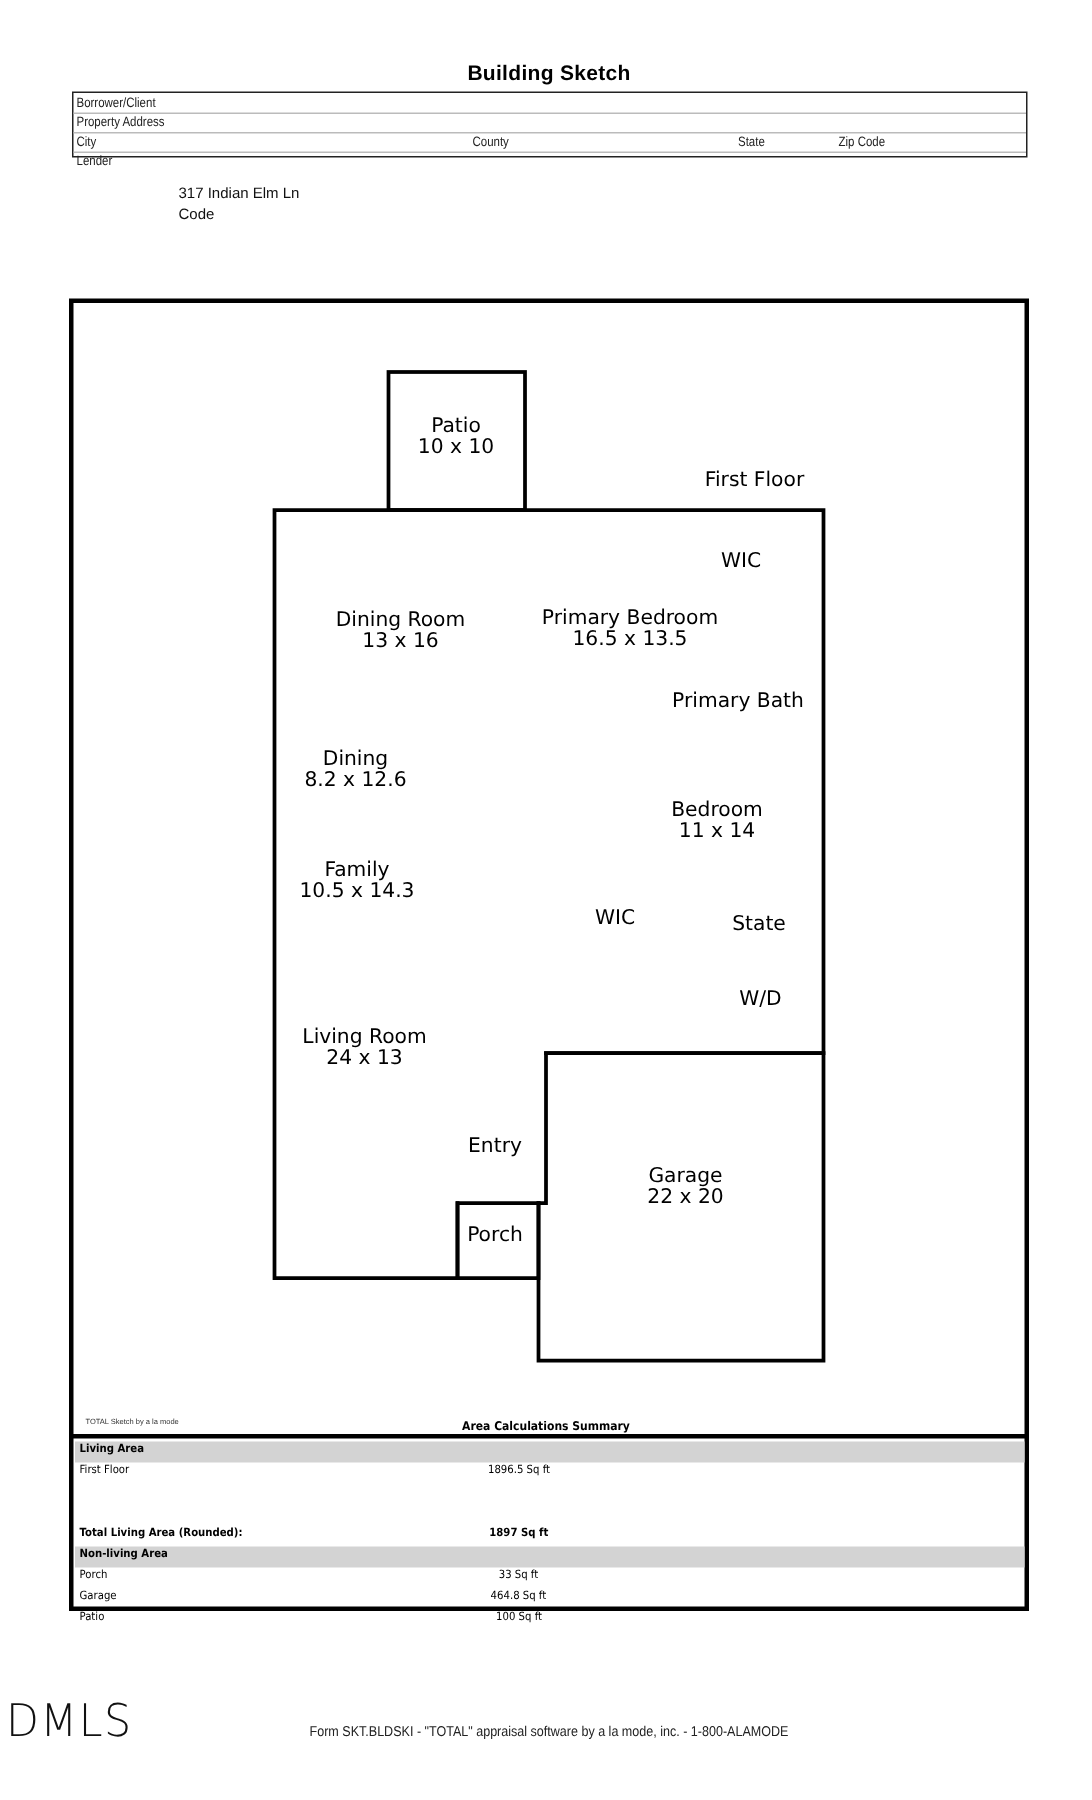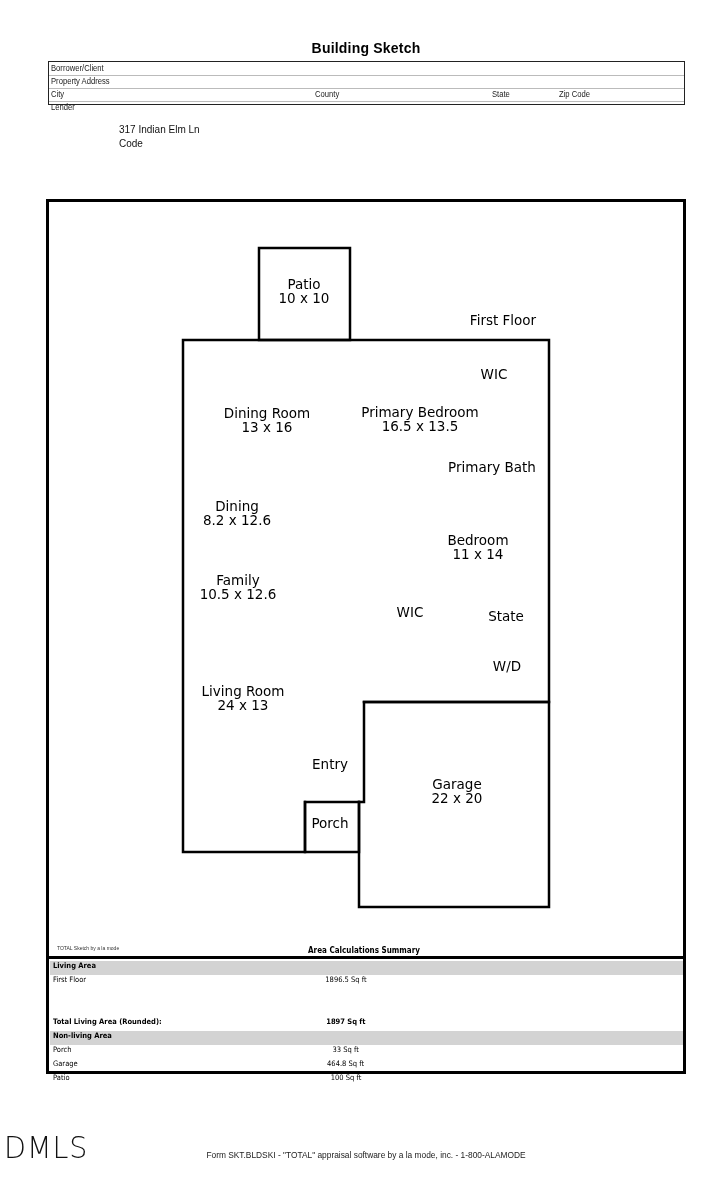--- a/index.html
+++ b/index.html
@@ -81,21 +81,21 @@
 <div class="room" style="left:237px;top:499px">
   <div>Dining</div>
   <div>8.2 x 12.6</div>
 </div>
 <div class="room" style="left:478px;top:533px">
   <div>Bedroom</div>
   <div>11 x 14</div>
 </div>
 <div class="room" style="left:238px;top:573px">
   <div>Family</div>
-  <div>10.5 x 12.6</div>
+  <div>10.5 x 14.3</div>
 </div>
 <div class="room" style="left:410px;top:605px">WIC</div>
 <div class="room" style="left:506px;top:609px">State</div>
 <div class="room" style="left:507px;top:659px">W/D</div>
 <div class="room" style="left:243px;top:684px">
   <div>Living Room</div>
   <div>24 x 13</div>
 </div>
 <div class="room" style="left:330px;top:757px">Entry</div>
 <div class="room" style="left:457px;top:777px">

